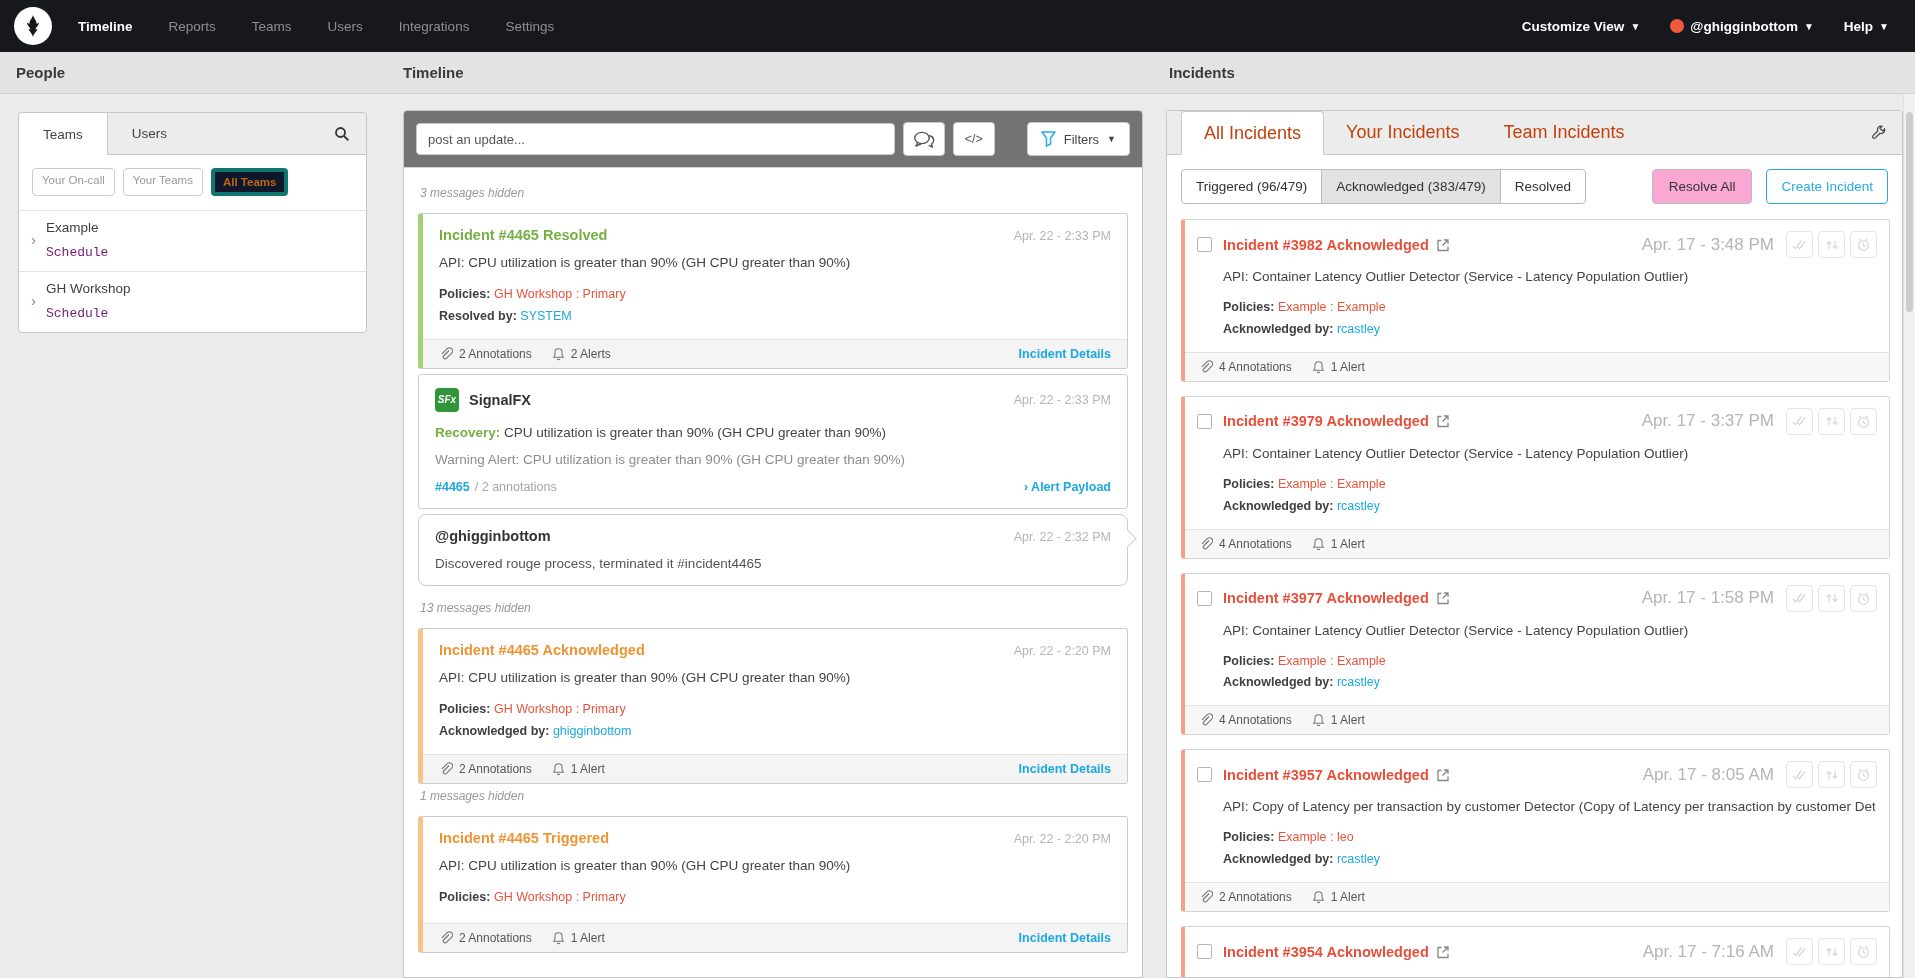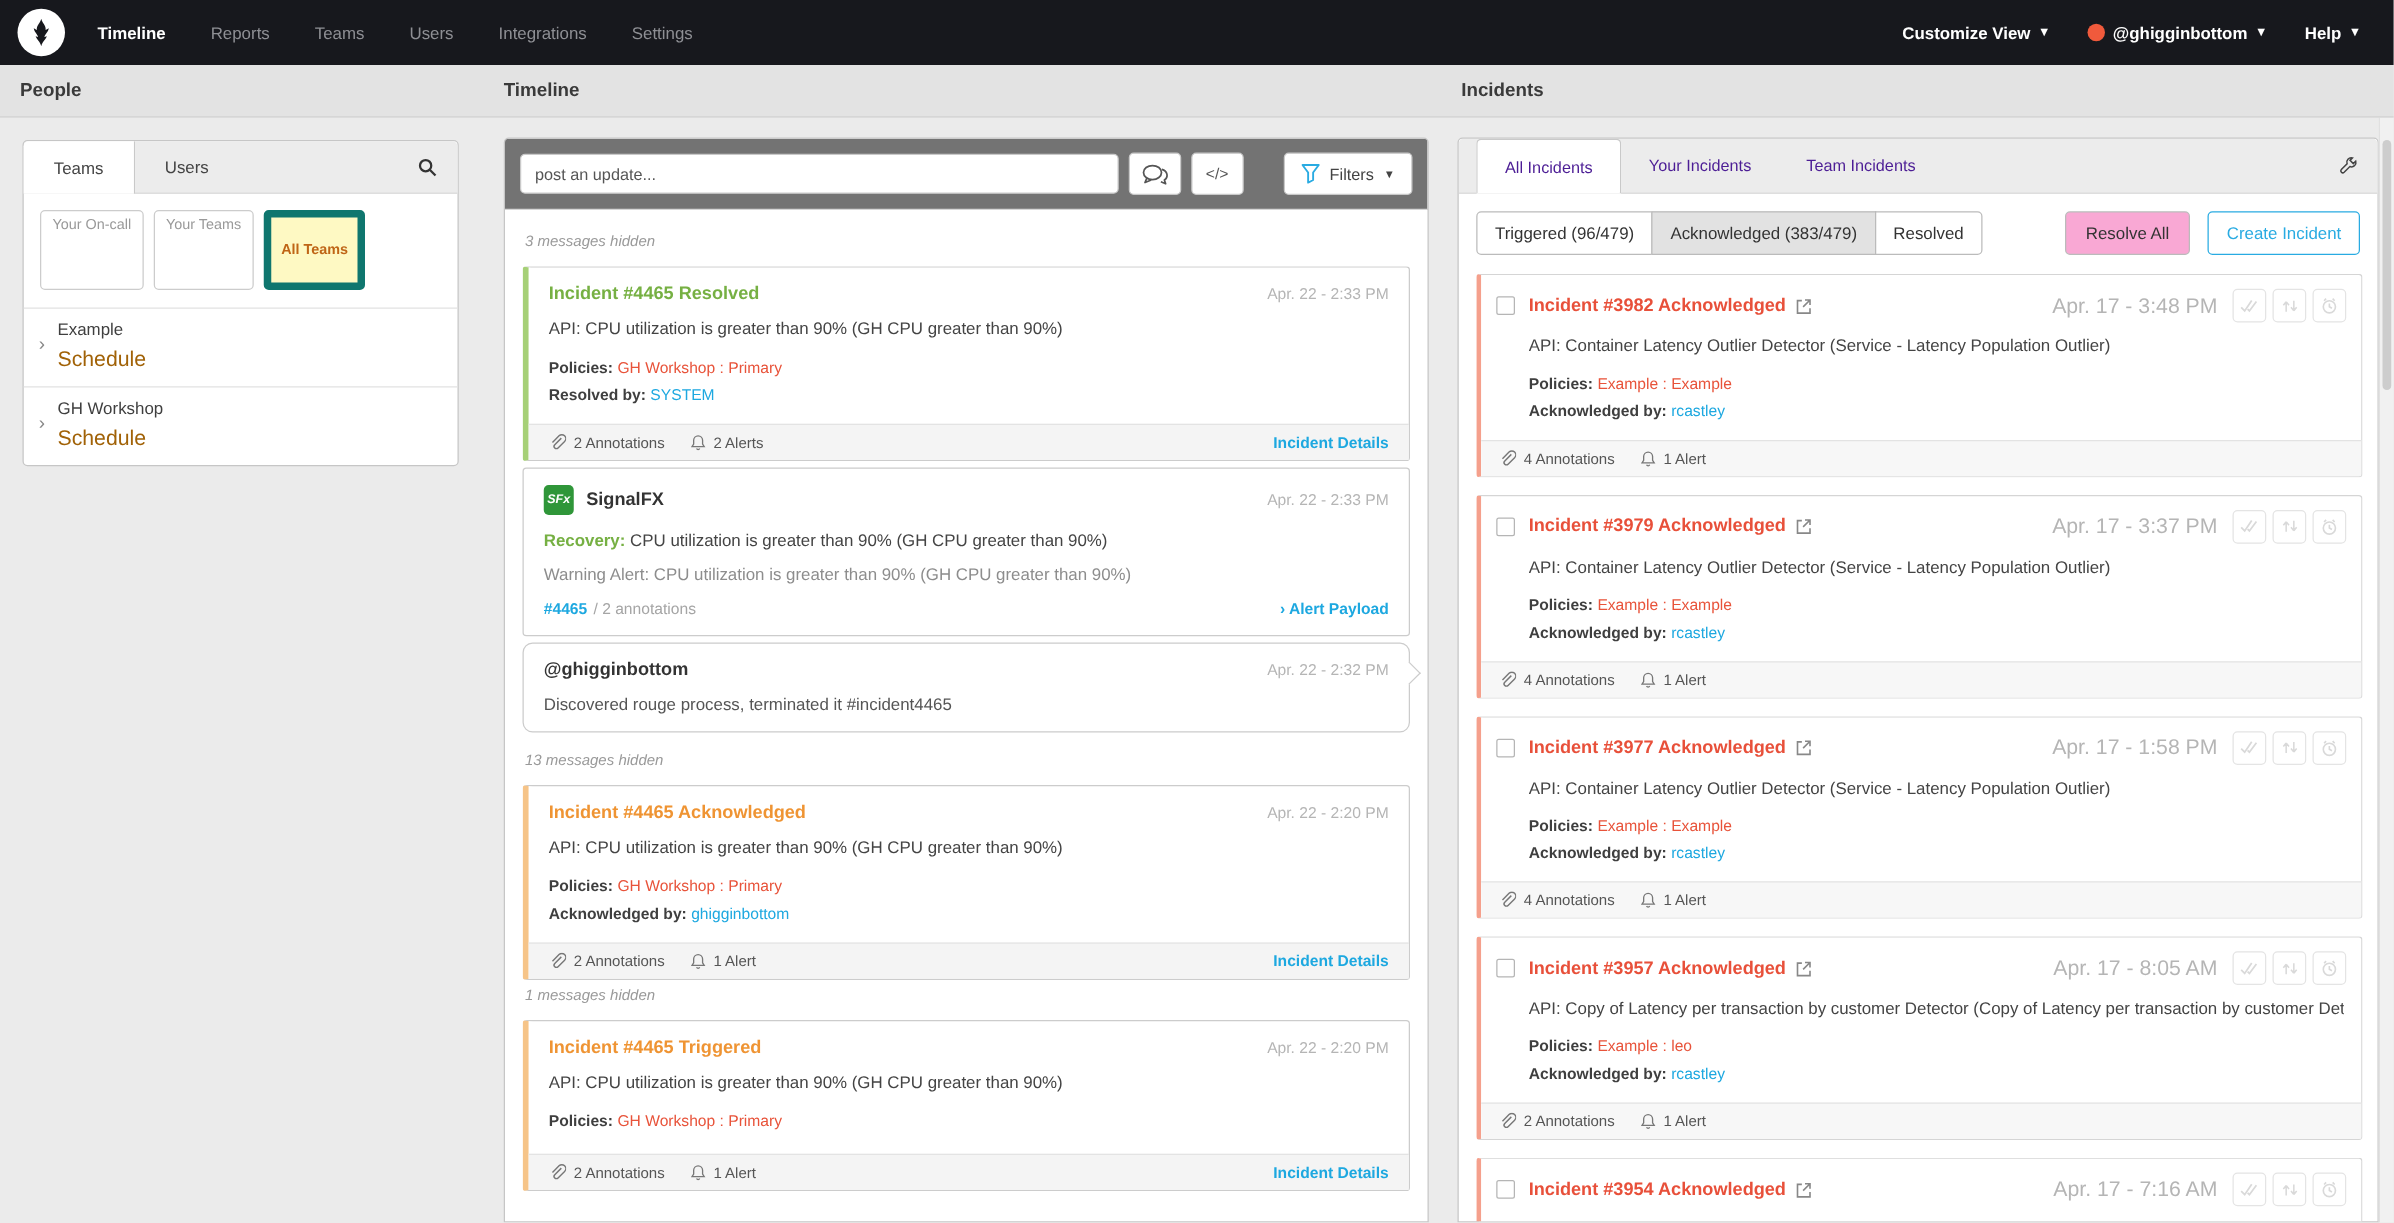--- a/index.html
+++ b/index.html
@@ -23,26 +23,26 @@
   .ct-people { left:16px; } .ct-timeline { left:403px; } .ct-incidents { left:1169px; }
 
   
   .people-card { position:absolute; left:18px; top:112px; width:349px; background:#fff; border:1px solid #c6c6c6; border-radius:4px; }
   .p-tabs { display:flex; align-items:stretch; background:#ececec; border-bottom:1px solid #c9c9c9; border-radius:4px 4px 0 0; height:42px; }
   .p-tab { display:flex; align-items:center; padding:0 24px; font-size:13.5px; color:#444; cursor:pointer; }
   .p-tab.active { background:#fff; border-right:1px solid #c9c9c9; border-radius:4px 0 0 0; font-weight:normal; margin-bottom:-1px; }
   .p-search { margin-left:auto; display:flex; align-items:center; padding-right:16px; cursor:pointer; }
   .pill-row { display:flex; gap:8px; padding:13px 13px 14px; }
   .pill { font-size:11.5px; color:#999; border:1px solid #ccc; border-radius:4px; padding:5px 9px; background:#fff; cursor:pointer; white-space:nowrap; }
-  .pill.active { background:#fef9c3; border:6px solid #0f766e; color:#bf6516; font-weight:bold; padding:20px 8px; }
+  .pill.active { background:#0f172a; border:4px solid #0f766e; color:#bf6516; font-weight:bold; padding:4px 8px; }
   .team-row { display:flex; padding:9px 14px 11px 12px; border-top:1px solid #e2e2e2; }
   .team-row:first-of-type { border-top:none; }
   .chev { color:#888; font-size:15px; margin:12px 10px 0 0; line-height:1; cursor:pointer; }
   .team-name { font-size:13.5px; color:#3f3f3f; margin-bottom:7px; }
-  .sched-link { font-size:17px; color:#a16207; cursor:pointer; }
+  .sched-link { font-size:13px; color:#701a75; cursor:pointer;font-family:Liberation Mono, monospace; }
 
   
   .tl-panel { position:absolute; left:403px; top:110px; width:740px; height:868px; background:#fff; border:1px solid #c6c6c6; border-radius:4px 4px 0 0; overflow:hidden; }
   .composer { background:#737373; border-bottom:1px solid #d6d6d6; padding:11px 12px; display:flex; align-items:center; gap:8px; }
   .post-input { flex:1; height:32px; border:1px solid #c9c9c9; border-radius:4px; background:#fff; padding:0 11px; font-size:13px; color:#444; font-family:"Liberation Sans", sans-serif; }
   .post-input::placeholder { color:#555; opacity:1; }
   .icon-btn { height:34px; min-width:42px; border:1px solid #c9c9c9; border-radius:4px; background:#fff; display:flex; align-items:center; justify-content:center; color:#555; font-size:12.5px; cursor:pointer; }
   .filters-btn { margin-left:24px; gap:8px; padding:0 13px; color:#444; font-size:13px; }
   .feed { padding:13px 14px; }
   .hidden-note { font-style:italic; color:#999; font-size:12px; margin:5px 2px 13px; }
@@ -71,21 +71,21 @@
   .sfx-refsuf { color:#a5a5a5; margin-left:5px; }
   .sfx-payload { margin-left:auto; color:#1da8e0; font-weight:bold; cursor:pointer; }
   .chat-card { border:1px solid #ccc; border-radius:8px; background:#fff; margin-bottom:15px; position:relative; padding:13px 16px 14px; }
   .chat-card:after { content:''; position:absolute; right:-7px; top:17px; width:12px; height:12px; background:#fff; border-top:1px solid #ccc; border-right:1px solid #ccc; transform:rotate(45deg); }
   .chat-user { font-size:14.5px; font-weight:bold; color:#333; }
   .chat-text { font-size:13.5px; color:#555; margin-top:12px; }
 
   
   .inc-panel { position:absolute; left:1166px; top:110px; width:737px; height:868px; background:#fff; border:1px solid #c6c6c6; border-radius:4px 4px 0 0; overflow:hidden; }
   .inc-tabs { display:flex; align-items:stretch; background:#ececec; border-bottom:1px solid #c9c9c9; height:44px; padding-left:14px; border-radius:4px 4px 0 0; }
-  .inc-tab { display:flex; align-items:center; padding:0 22px; font-size:13px; color:#4c1d95; cursor:pointer; }
+  .inc-tab { display:flex; align-items:center; padding:0 22px; font-size:18px; color:#c2410c; cursor:pointer; }
   .inc-tab.active { background:#fff; border:1px solid #c9c9c9; border-bottom:1px solid #fff; border-radius:4px 4px 0 0; margin-bottom:-1px; }
   .inc-wrench { margin-left:auto; display:flex; align-items:center; padding-right:16px; cursor:pointer; }
   .inc-filterrow { display:flex; align-items:center; padding:14px 14px 13px; }
   .seg-group { display:flex; }
   .seg { border:1px solid #bbb; background:#fff; font-size:13.5px; color:#333; padding:9px 14px; margin-left:-1px; cursor:pointer; white-space:nowrap; }
   .seg:first-child { border-radius:4px 0 0 4px; margin-left:0; }
   .seg:last-child { border-radius:0 4px 4px 0; }
   .seg.pressed { background:#e2e2e2; }
   .inc-actions { margin-left:auto; display:flex; gap:14px; }
   .btn-plain { border:1px solid #bbb; background:#f9a8d4; border-radius:4px; font-size:13.5px; color:#333; padding:9px 16px; cursor:pointer; font-family:"Liberation Sans", sans-serif; }

